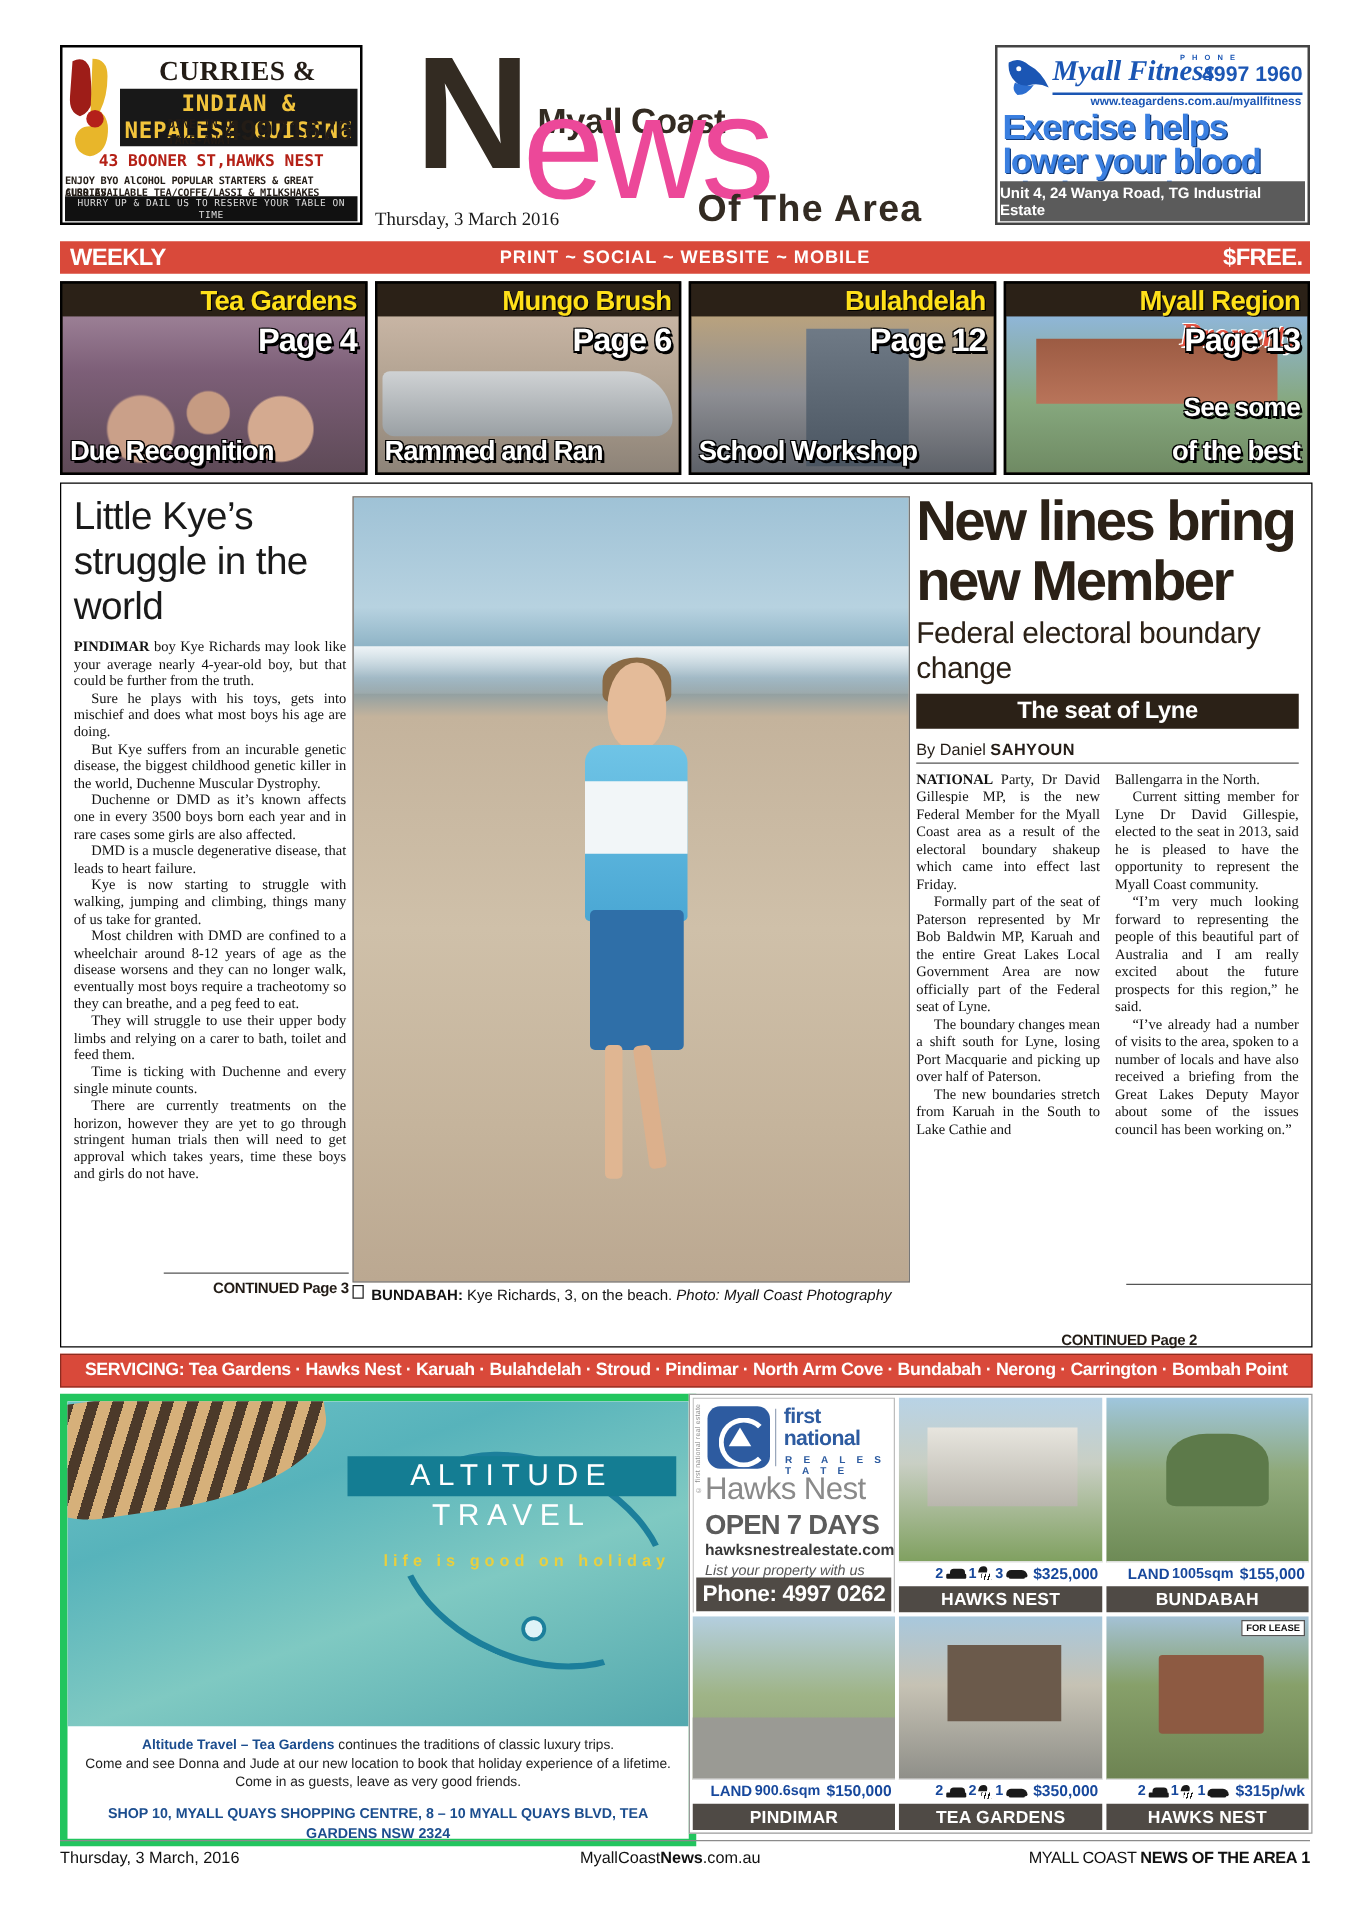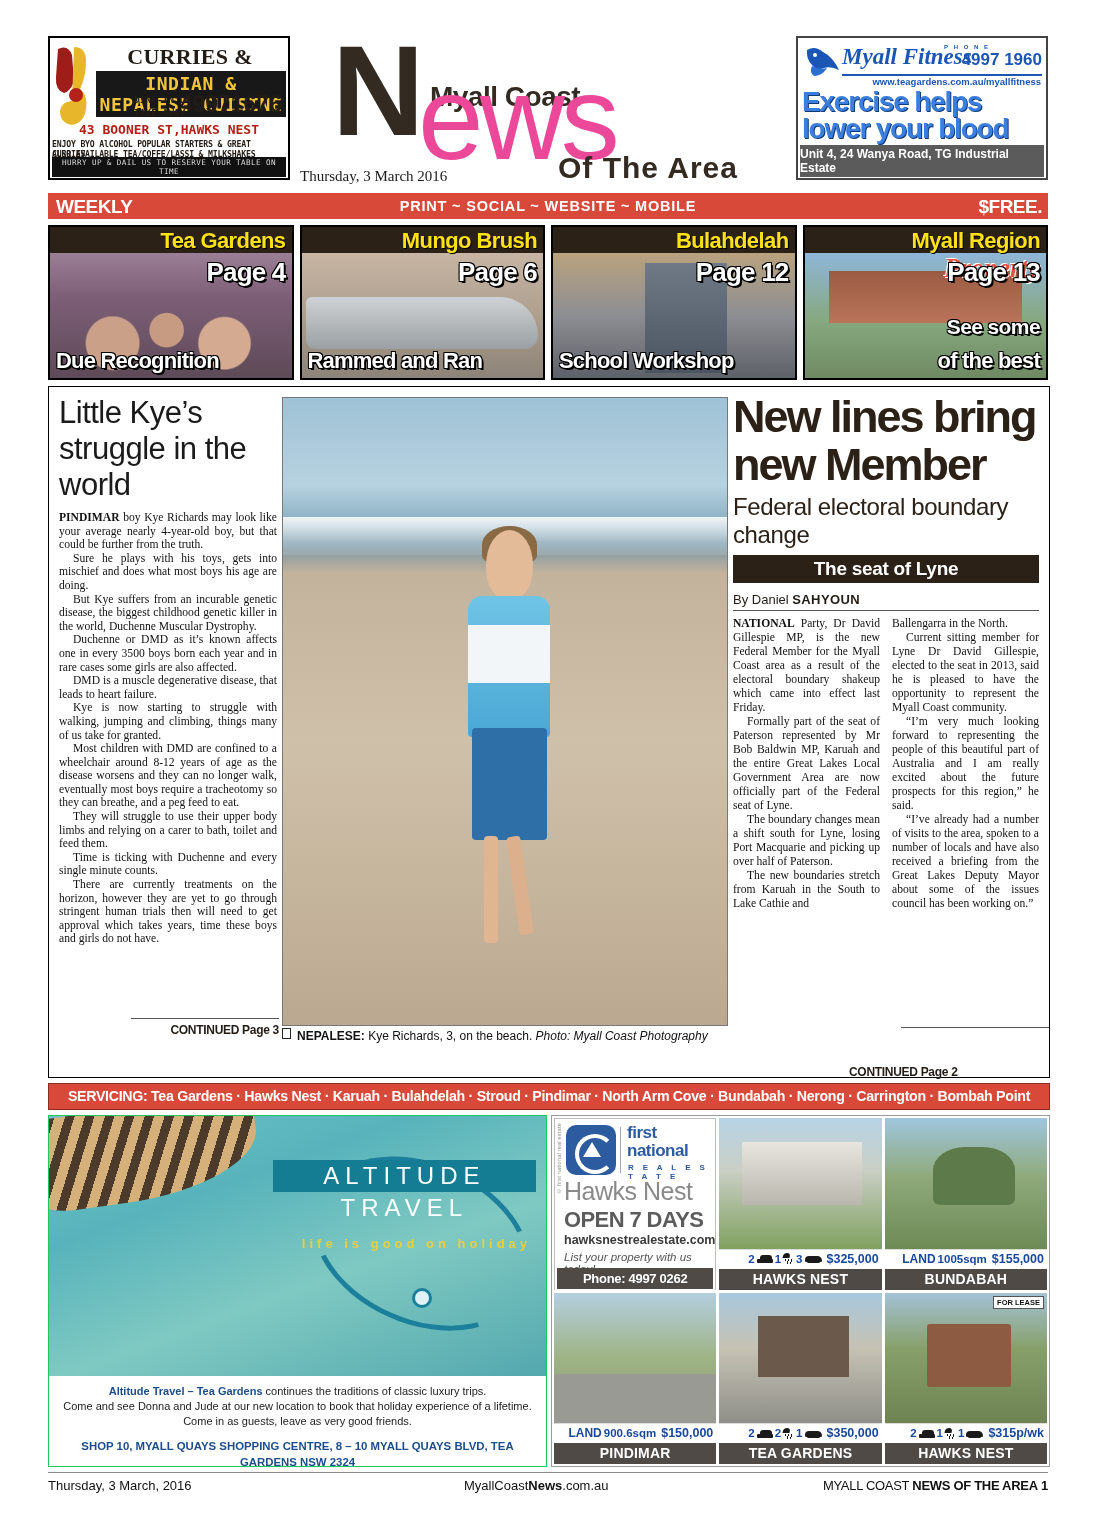--- a/index.html
+++ b/index.html
@@ -112,21 +112,21 @@
   .lyne-cols .c p{margin:0;text-indent:14px;}
   .lyne-cols .c p.first{text-indent:0;}
   .lyne-rule{position:absolute;right:0;top:640px;width:148px;height:1px;background:#555;}
   .lyne-cont{position:absolute;right:0;top:645px;width:200px;text-align:left;font-weight:bold;font-size:12px;letter-spacing:-.3px;margin-top:33px;}
 
   
   .servicing{position:absolute;left:48px;top:1083px;width:1000px;height:25px;background:#d9493a;color:#fff;border:1px solid #8d2c20;}
   .servicing span{display:block;text-align:center;font-weight:bold;font-size:14.2px;line-height:25px;letter-spacing:-.3px;}
 
   
-  .alt-ad{position:absolute;left:48px;top:1115px;width:497px;height:350px;border:1px solid #22c55e;background:#fff;overflow:hidden;}
+  .alt-ad{position:absolute;left:48px;top:1115px;width:497px;height:350px;border:6px solid #22c55e;background:#fff;overflow:hidden;}
   .alt-photo{position:absolute;left:0;top:0;width:497px;height:260px;background:linear-gradient(160deg,#6fc3c8 0%,#57b3bb 30%,#7fc9c2 60%,#53a8ae 100%);}
   .alt-turtle{position:absolute;left:-4%;top:-4%;width:46%;height:36%;background:
      repeating-linear-gradient(115deg,#4c3a2a 0 9px,#d6b07a 9px 19px);
      border-radius:0 0 60% 18%;transform:rotate(-8deg);}
   .alt-swoosh{position:absolute;left:52%;top:18%;width:44%;height:58%;border:5px solid #1c7f9b;border-radius:50%;border-color:#1c7f9b transparent #1c7f9b transparent;transform:rotate(24deg);}
   .alt-dot{position:absolute;left:73%;top:66%;width:14px;height:14px;border-radius:50%;background:#dff3f7;border:3px solid #1c7f9b;}
   .alt-bar{position:absolute;left:45%;right:2%;top:17%;height:32px;background:#147d93;}
   .alt-bar span{display:block;color:#fff;font-size:24px;letter-spacing:6px;text-align:center;line-height:32px;}
   .alt-tag{position:absolute;right:3%;top:46%;color:#e9cf3e;font-weight:bold;font-size:13px;letter-spacing:4px;}
   .alt-txt{position:absolute;left:10px;right:10px;top:268px;text-align:center;font-size:11px;line-height:15px;color:#222;}
@@ -142,21 +142,21 @@
   .fn-logo:before{content:"";position:absolute;left:9px;top:9px;width:32px;height:32px;border-radius:50%;border:4px solid #fff;border-right-color:transparent;}
   .fn-logo:after{content:"";position:absolute;left:17px;top:17px;border-left:9px solid transparent;border-right:9px solid transparent;border-bottom:15px solid #fff;}
   .fn-div{position:absolute;left:65px;top:8px;width:1px;height:46px;background:#9aa7bb;}
   .fn-first{position:absolute;left:72px;top:4px;font-weight:bold;font-size:17px;color:#2d5ba0;letter-spacing:-.5px;}
   .fn-national{position:absolute;left:72px;top:22px;font-weight:bold;font-size:17px;color:#2d5ba0;letter-spacing:-.5px;}
   .fn-re{position:absolute;left:73px;top:44px;font-weight:bold;font-size:8px;color:#2d5ba0;letter-spacing:3.4px;}
   .fn-hn{position:absolute;left:9px;top:58px;font-size:25px;color:#8a8a8a;letter-spacing:-.5px;}
   .fn-open{position:absolute;left:9px;top:88px;font-weight:bold;font-size:22px;color:#5c5c5c;letter-spacing:-.6px;}
   .fn-web{position:absolute;left:9px;top:114px;font-weight:bold;font-size:12.5px;color:#3a3a3a;}
   .fn-list{position:absolute;left:9px;top:132px;font-style:italic;font-size:11.5px;color:#555;}
-  .fn-phone{position:absolute;left:2px;right:2px;bottom:2px;background:#4f4a45;color:#fff;font-weight:bold;font-size:13px;text-align:center;padding:3px 0;letter-spacing:-.3px;}
+  .fn-phone{position:absolute;left:2px;right:2px;bottom:2px;background:#4f4a45;color:#fff;font-weight:bold;font-size:18px;text-align:center;padding:3px 0;letter-spacing:-.3px;}
 
   .pc-img{position:absolute;left:0;right:0;top:0;bottom:40px;}
   .pc-info{position:absolute;left:0;right:0;bottom:22px;height:18px;background:#fff;border-top:1px solid #ddd;display:flex;align-items:center;justify-content:flex-end;gap:2px;padding-right:3px;}
   .pc-info .num{font-weight:bold;font-size:11.5px;color:#17489c;}
   .pc-info .price{font-weight:bold;font-size:12.5px;color:#17489c;margin-left:3px;}
   .pc-info .land{font-weight:bold;font-size:12px;color:#17489c;}
   .pc-info .landsz{font-weight:bold;font-size:11.5px;color:#17489c;}
   .pc-name{position:absolute;left:0;right:0;bottom:0;height:21px;background:#4f4a45;color:#fff;font-weight:bold;font-size:14px;text-align:center;line-height:21px;letter-spacing:.2px;}
   .ic{display:inline-block;vertical-align:middle;}
   .ic-bed{width:16px;height:9px;position:relative;}
@@ -321,21 +321,21 @@
           <div class="boy-head"></div>
           <div class="boy-top"></div>
           <div class="boy-top-w"></div>
           <div class="boy-short"></div>
           <div class="boy-leg1"></div>
           <div class="boy-leg2"></div>
         </div>
       </div>
     </div>
     <div class="photo-cap">
-      <span class="sq"></span><b>NEPALESE:</b><span> Kye Richards, 3, on the beach. </span><i>Photo: Myall Coast Photography</i>
+      <span class="sq"></span><b>BUNDABAH:</b><span> Kye Richards, 3, on the beach. </span><i>Photo: Myall Coast Photography</i>
     </div>
 
     <div class="lyne-col">
       <div class="lyne-h">New lines bring new Member</div>
       <div class="lyne-sub">Federal electoral boundary change</div>
       <div class="lyne-seat">The seat of Lyne</div>
       <div class="byline"><span>By Daniel </span><b>SAHYOUN</b></div>
       <div class="by-rule"></div>
       <div class="lyne-cols">
         <div class="c">

